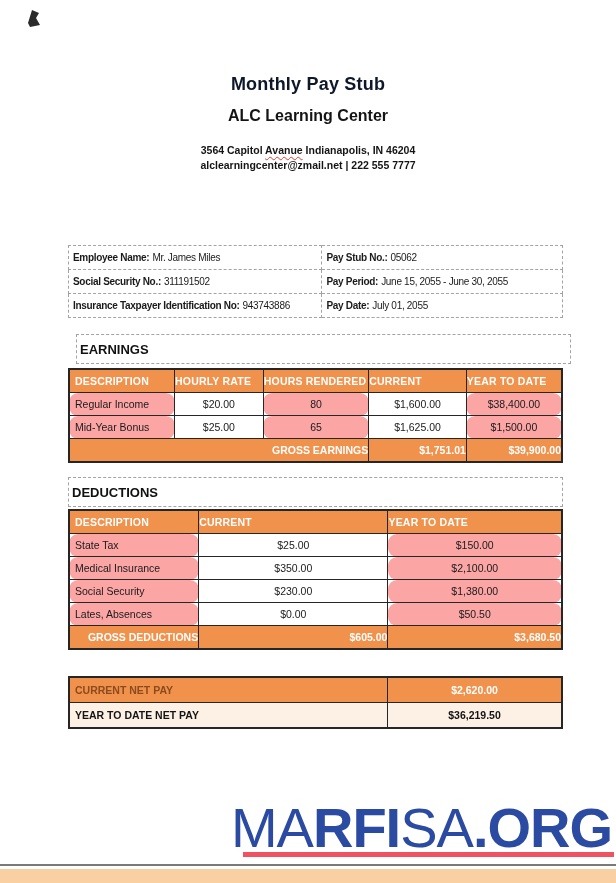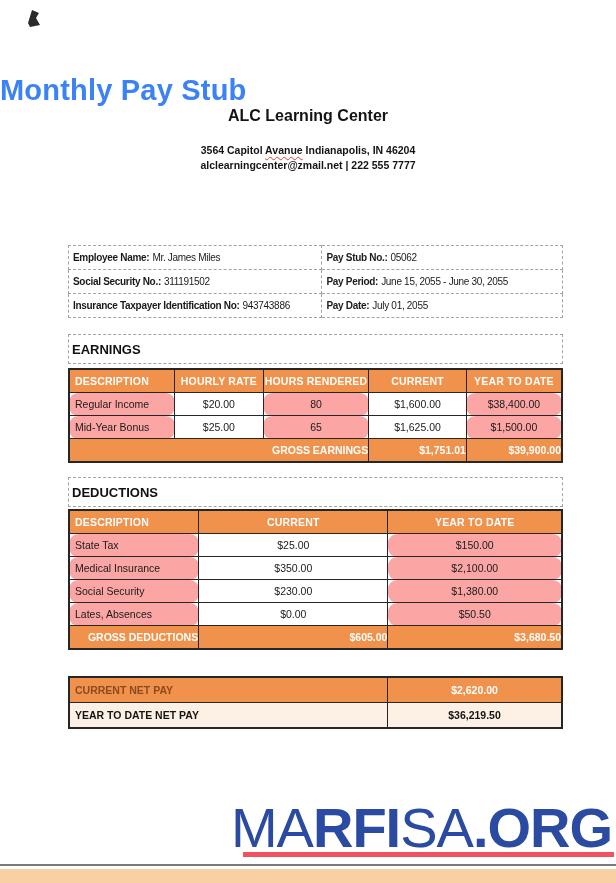--- a/index.html
+++ b/index.html
@@ -2,50 +2,50 @@
 <html><head>
 <meta charset="utf-8">
 <style>
   html,body{margin:0;padding:0;background:#fff;}
   .page{
     position:relative;width:616px;height:883px;background:#ffffff;
     font-family:"Liberation Sans",sans-serif;overflow:hidden;color:#1a1a1a;
   }
   
   .corner-mark{position:absolute;left:25px;top:8px;width:18px;height:20px;}
-  .page-title{position:absolute;top:74px;left:0;width:100%;
-    font-size:29px;font-weight:bold;color:#3b82f6;letter-spacing:.2px;}
+  .page-title{position:absolute;top:74px;left:0;width:100%;text-align:center;
+    font-size:18px;font-weight:bold;color:#0f172a;letter-spacing:.2px;}
   .company-name{position:absolute;top:107px;left:0;width:100%;text-align:center;
     font-size:16px;font-weight:bold;color:#141414;}
   .address-block{position:absolute;top:143px;left:0;width:100%;text-align:center;
     font-size:10.5px;font-weight:bold;color:#141414;line-height:15px;}
   .misspelled{text-decoration:underline wavy #E03C31 1px;text-underline-offset:2px;}
   .period-heading{position:absolute;top:208px;left:68px;
     font-size:13.5px;font-weight:bold;color:#ED8E3C;}
   
   .emp-table{position:absolute;top:245px;left:68px;width:495px;
     border-collapse:collapse;table-layout:fixed;}
   .emp-table td{border:1px dashed #a3a3a3;height:23px;font-size:10px;
     letter-spacing:-0.3px;padding:0 2px 0 4px;white-space:nowrap;vertical-align:middle;background:#fff;}
   .emp-table .lbl{font-weight:bold;margin-right:3px;}
   
   .section-box{position:absolute;left:68px;width:495px;height:30px;box-sizing:border-box;
     border:1px dashed #a3a3a3;display:flex;align-items:center;padding-left:3px;
     font-size:13px;font-weight:bold;color:#111;}
-  .box-earnings{top:334px;}
+  .box-earnings{top:334px;margin-left:8px;}
   .box-deductions{top:477px;}
   
   .grid-table{border-collapse:collapse;table-layout:fixed;position:absolute;left:68px;width:495px;
     border:2px solid #262626;}
   .grid-table td,.grid-table th{border:1px solid #262626;height:22px;font-size:10.5px;
     vertical-align:middle;padding:0;}
   .earnings-table{top:368px;}
   .deductions-table{top:509px;}
   .netpay-table{top:676px;}
-  .hdr{background:#F0914C;color:#ffffff;font-weight:bold;font-size:10px;text-align:center;letter-spacing:.2px;}
+  .hdr{background:#F0914C;color:#ffffff;font-weight:bold;font-size:10px;letter-spacing:.2px;}
   .hdr.left, td.left{text-align:left;padding-left:5px;}
   .peach{background:#fca5a5;border-radius:9px;}
   .white{background:#ffffff;}
   td.num{text-align:center;}
   .gross-row td{background:#F0914C;color:#ffffff;font-weight:bold;font-size:10.5px;text-align:right;}
   .netpay-table td{height:24px;font-weight:bold;}
   .np-orange{background:#F0914C;}
   .np-label-dark{color:#8C4A1F;}
   .np-value-white{color:#ffffff;text-align:center;}
   .np-peach{background:#FDF1E6;color:#141414;}

